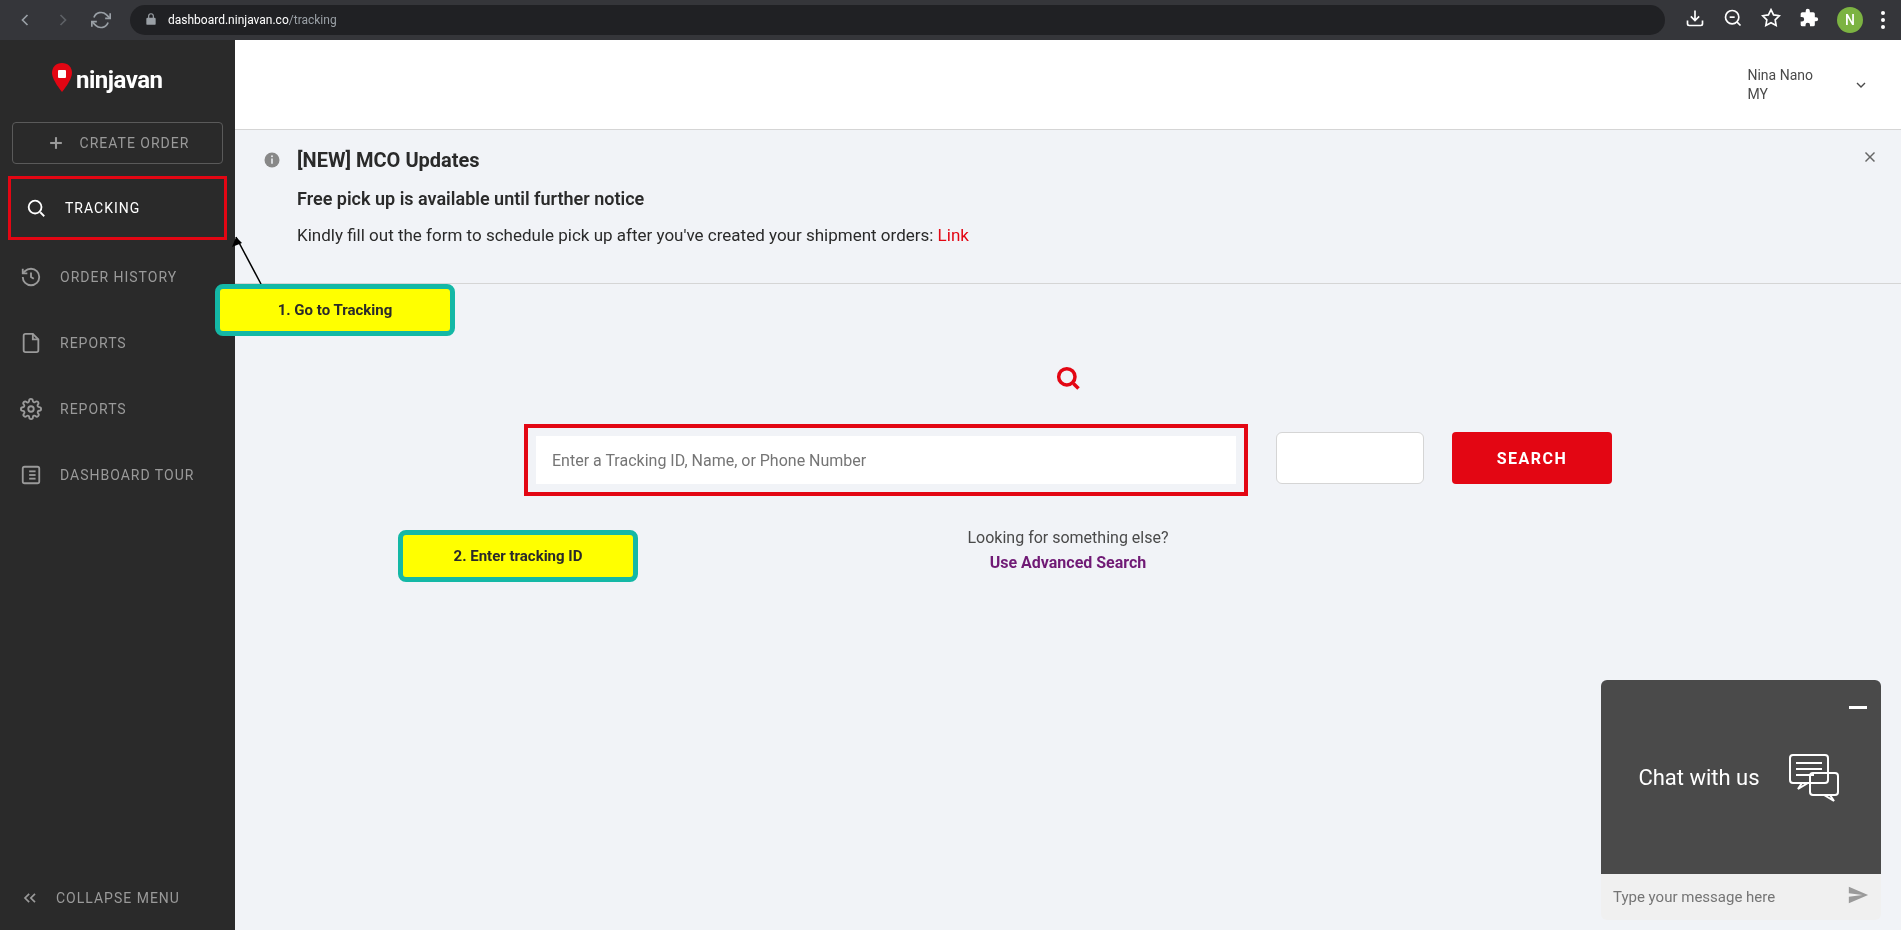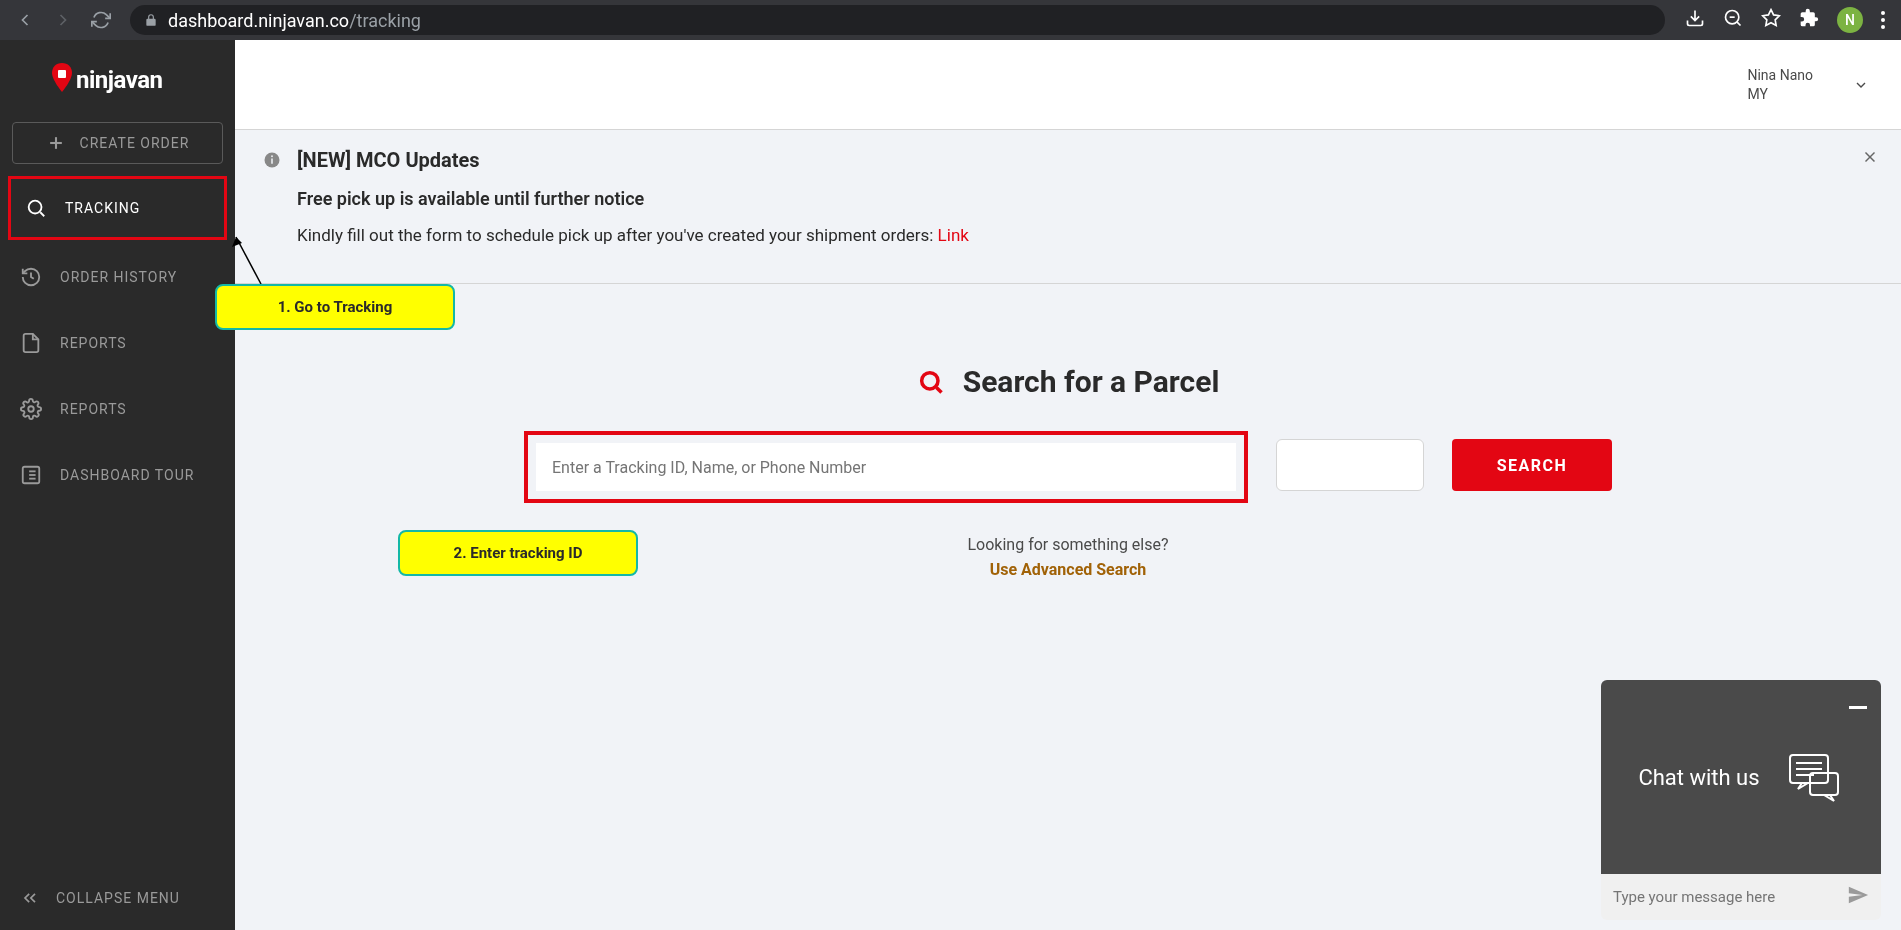--- a/index.html
+++ b/index.html
@@ -3,21 +3,21 @@
 <meta charset="utf-8">
 <style>
 * { margin: 0; padding: 0; box-sizing: border-box; font-family: -apple-system, BlinkMacSystemFont, "Segoe UI", Roboto, "Helvetica Neue", Arial, sans-serif; }
 body { width: 1901px; height: 930px; background: #202124; overflow: hidden; }
 
 
 .browser-chrome { height: 40px; background: #35363a; display: flex; align-items: center; padding: 0 8px; gap: 4px; }
 .nav-btn { width: 34px; height: 34px; display: flex; align-items: center; justify-content: center; border-radius: 50%; cursor: pointer; color: #9aa0a6; }
 .nav-btn svg { width: 20px; height: 20px; }
 .nav-btn.disabled { opacity: 0.4; }
-.url-bar { flex: 1; background: #202124; border-radius: 20px; height: 30px; display: flex; align-items: center; padding: 0 14px; margin: 0 8px; color: #fff; font-size: 18px; }
+.url-bar { flex: 1; background: #202124; border-radius: 20px; height: 30px; display: flex; align-items: center; padding: 0 14px; margin: 0 8px; color: #fff; font-size: 12px; }
 .url-bar .lock { margin-right: 10px; color: #9aa0a6; }
 .url-bar .url-dim { color: #9aa0a6; }
 .chrome-right { display: flex; align-items: center; gap: 18px; padding: 0 8px; color: #fff; }
 .chrome-right svg { width: 20px; height: 20px; }
 .avatar { width: 26px; height: 26px; border-radius: 50%; background: #7cb342; color: #fff; display: flex; align-items: center; justify-content: center; font-size: 14px; font-weight: 500; }
 .kebab { display: flex; flex-direction: column; gap: 3px; }
 .kebab span { width: 4px; height: 4px; border-radius: 50%; background: #fff; }
 
 
 .app { display: flex; height: calc(100% - 40px); }
@@ -61,24 +61,24 @@
 .search-heading { display: flex; align-items: center; gap: 18px; margin-bottom: 32px; }
 .search-heading svg { width: 28px; height: 28px; color: #e30613; stroke-width: 3; }
 .search-heading h1 { font-size: 30px; font-weight: 700; color: #2a2a2a; }
 .search-row { display: flex; align-items: stretch; gap: 28px; }
 .input-wrap { border: 4px solid #e30613; padding: 8px; }
 .search-input { width: 700px; height: 48px; border: none; outline: none; padding: 0 16px; font-size: 16px; color: #333; background: #fff; }
 .search-input-extra { width: 148px; height: 52px; border: 1px solid #d5d5d5; border-radius: 6px; background: #fff; margin-top: 8px; }
 .search-btn { background: #e30613; color: #fff; border: none; border-radius: 4px; width: 160px; height: 52px; font-size: 16px; font-weight: 700; letter-spacing: 1.5px; cursor: pointer; margin-top: 8px; }
 .search-sub { margin-top: 32px; text-align: center; color: #4a4a4a; }
 .search-sub p { font-size: 16px; margin-bottom: 6px; }
-.search-sub a { font-size: 16px; font-weight: 700; color: #a16207; text-decoration: none; cursor: pointer; }
-
-
-.annotation { position: absolute; background: #ffff00; border: 2px solid #14b8a6; border-radius: 8px; padding: 12px 24px; font-size: 15px; font-weight: 700; color: #2a2a2a; z-index: 50; }
+.search-sub a { font-size: 16px; font-weight: 700; color: #701a75; text-decoration: none; cursor: pointer; }
+
+
+.annotation { position: absolute; background: #ffff00; border: 5px solid #14b8a6; border-radius: 8px; padding: 12px 24px; font-size: 15px; font-weight: 700; color: #2a2a2a; z-index: 50; }
 .arrow { position: absolute; z-index: 49; }
 
 
 .chat-widget { position: absolute; right: 20px; bottom: 10px; width: 280px; z-index: 60; }
 .chat-header { background: #4a4a4a; color: #fff; height: 194px; border-radius: 6px 6px 0 0; display: flex; align-items: center; justify-content: center; gap: 24px; position: relative; }
 .chat-header-title { font-size: 22px; }
 .chat-header svg.chat-icon { width: 60px; height: 60px; }
 .chat-min { position: absolute; right: 14px; top: 14px; cursor: pointer; }
 .chat-min svg { width: 18px; height: 3px; }
 .chat-input-row { background: #f0f0f0; height: 46px; display: flex; align-items: center; padding: 0 12px; border-radius: 0 0 6px 6px; }
@@ -247,21 +247,20 @@
           </svg>
       </span>
     </div>
 
     <div class="search-section">
       <div class="search-heading">
         <svg viewBox="0 0 24 24" fill="none" stroke="currentColor">
             <circle cx="11" cy="11" r="7"></circle>
             <line x1="21" y1="21" x2="16.65" y2="16.65"></line>
           </svg>
-        <h1>Search for a Parcel</h1>
       </div>
       <div class="search-row">
         <div class="input-wrap">
           <input class="search-input" placeholder="Enter a Tracking ID, Name, or Phone Number" style="">
         </div>
         <div class="search-input-extra"></div>
         <button class="search-btn">SEARCH</button>
       </div>
       <div class="search-sub">
         <p>Looking for something else?</p>

